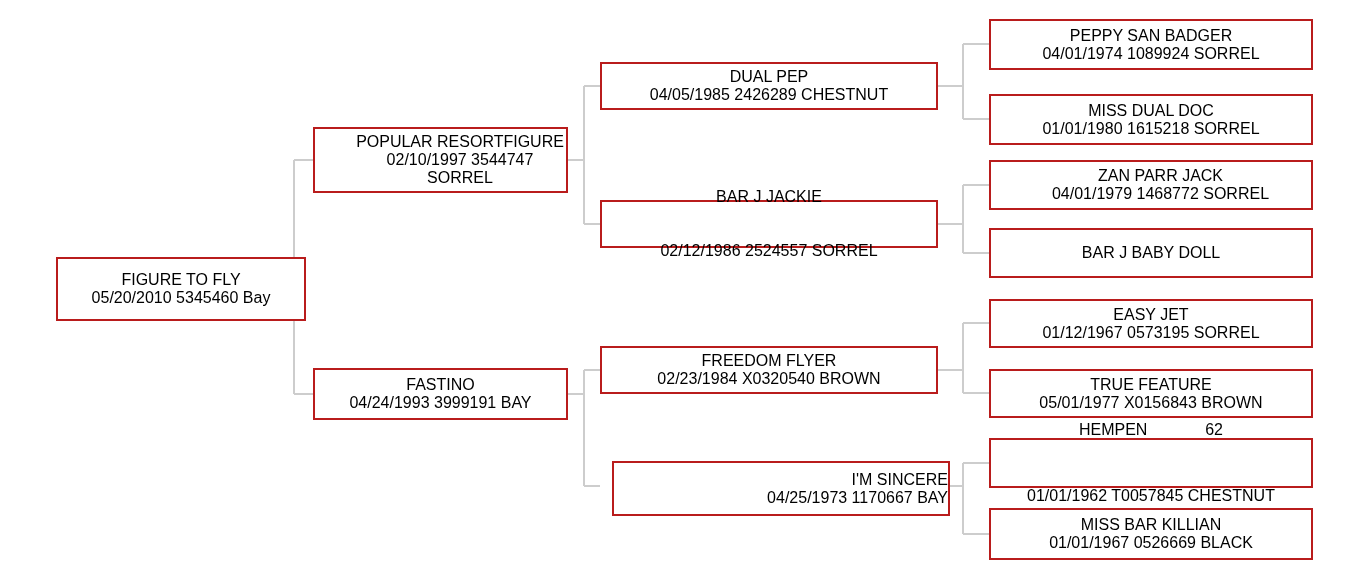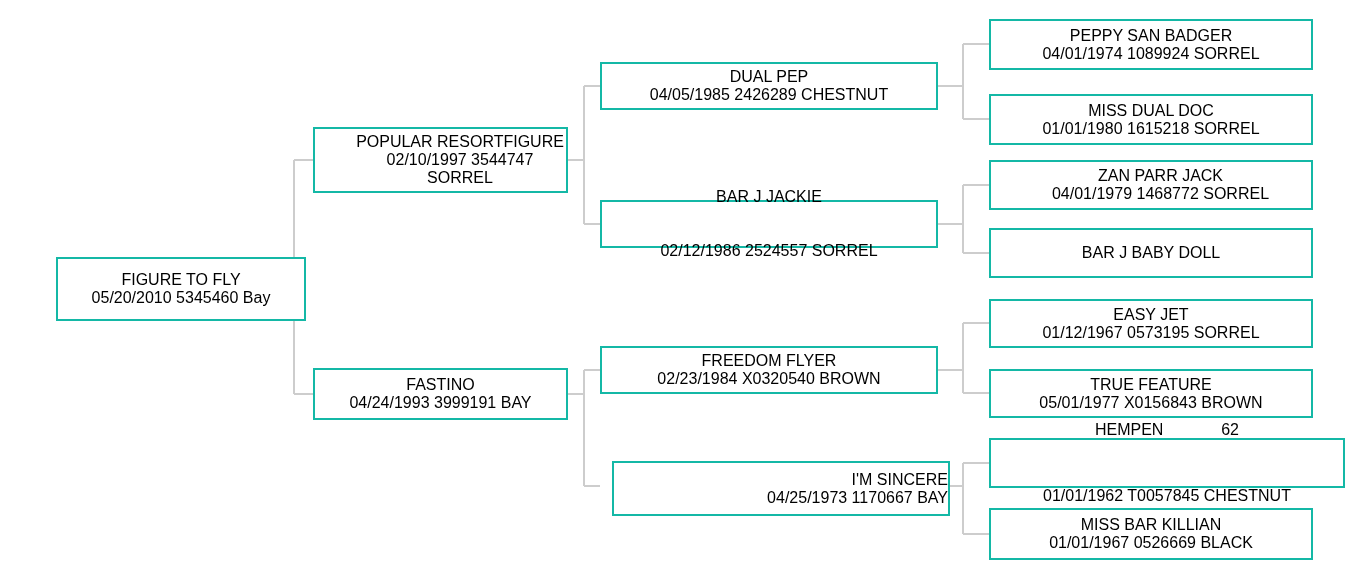--- a/index.html
+++ b/index.html
@@ -10,21 +10,21 @@
     font-family:"Liberation Sans",sans-serif;
     color:#000;
     overflow:hidden;
   }
   .connectors{position:absolute;left:0;top:0;width:1370px;height:584px;}
   .connectors path{stroke:#cdcdcd;stroke-width:2;fill:none;}
   .node{
     position:absolute;
     box-sizing:border-box;
     background:#ffffff;
-    border:2px solid #14b8a6;
+    border:2px solid #b91c1c;
     display:flex;
     flex-direction:column;
     justify-content:center;
     align-items:center;
     text-align:center;
     font-size:16px;
     line-height:18px;
     z-index:2;
   }
   .node .line{white-space:pre;}
@@ -38,21 +38,21 @@
   #n-barjjackie{left:600px;top:200px;width:338px;height:48px;gap:36px;}
   #n-freedomflyer{left:600px;top:346px;width:338px;height:48px;}
   #n-imsincere{left:612px;top:461px;width:338px;height:55px;align-items:flex-end;}
   
   #n-peppy{left:989px;top:19px;width:324px;height:51px;}
   #n-missdualdoc{left:989px;top:94px;width:324px;height:51px;}
   #n-zanparrjack{left:989px;top:160px;width:324px;height:50px;padding-left:19px;}
   #n-barjbabydoll{left:989px;top:228px;width:324px;height:50px;}
   #n-easyjet{left:989px;top:299px;width:324px;height:49px;}
   #n-truefeature{left:989px;top:369px;width:324px;height:49px;}
-  #n-hempen{left:989px;top:438px;width:356px;height:50px;gap:48px;}
+  #n-hempen{left:989px;top:438px;width:324px;height:50px;gap:48px;}
   #n-misskillian{left:989px;top:508px;width:324px;height:52px;}
 </style>
 </head>
 <body>
 
 <div class="stage">
 
   <svg class="connectors" viewBox="0 0 1370 584" xmlns="http://www.w3.org/2000/svg">
     <path d="M275 289 H294 M294 160 V394 M294 160 H313 M294 394 H313"></path>
     <path d="M568 160 H584 M584 86 V224 M584 86 H600 M584 224 H600"></path>

